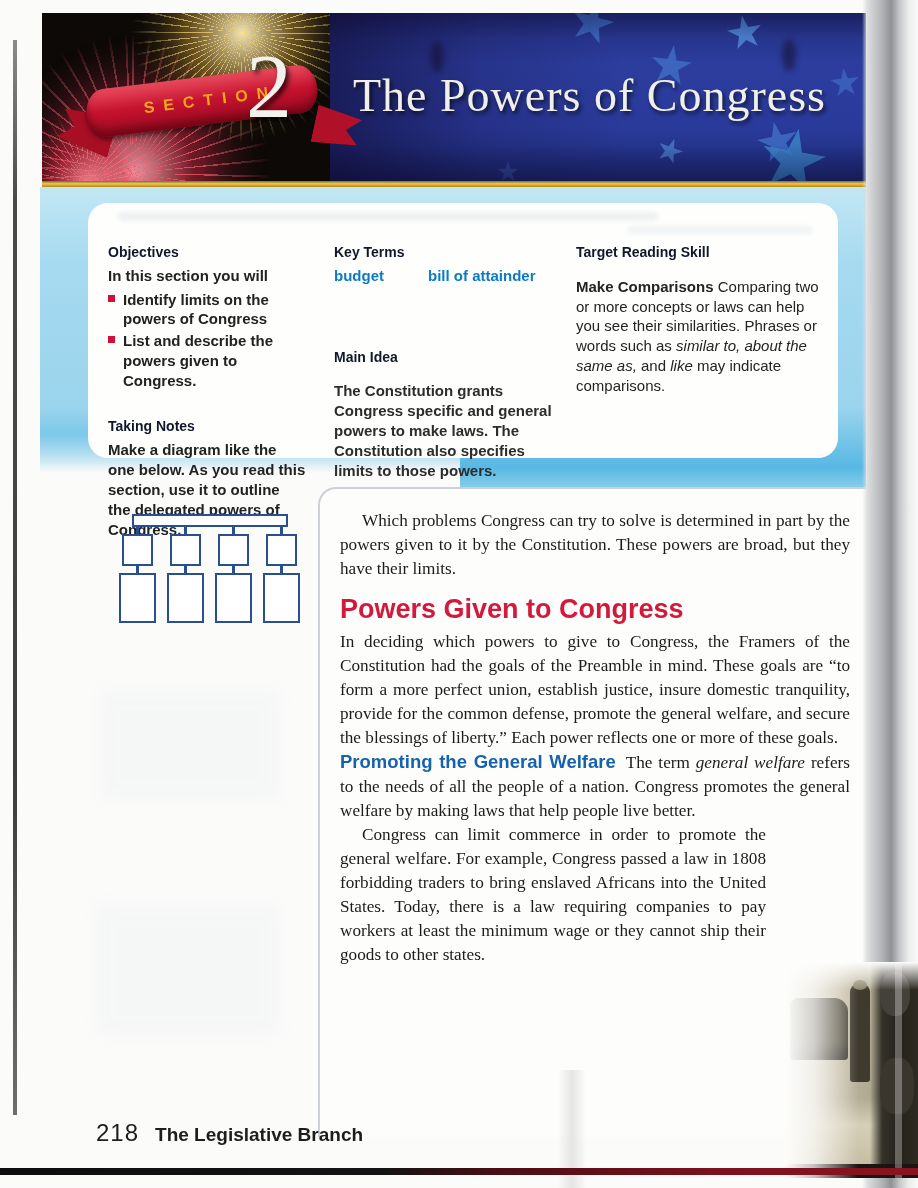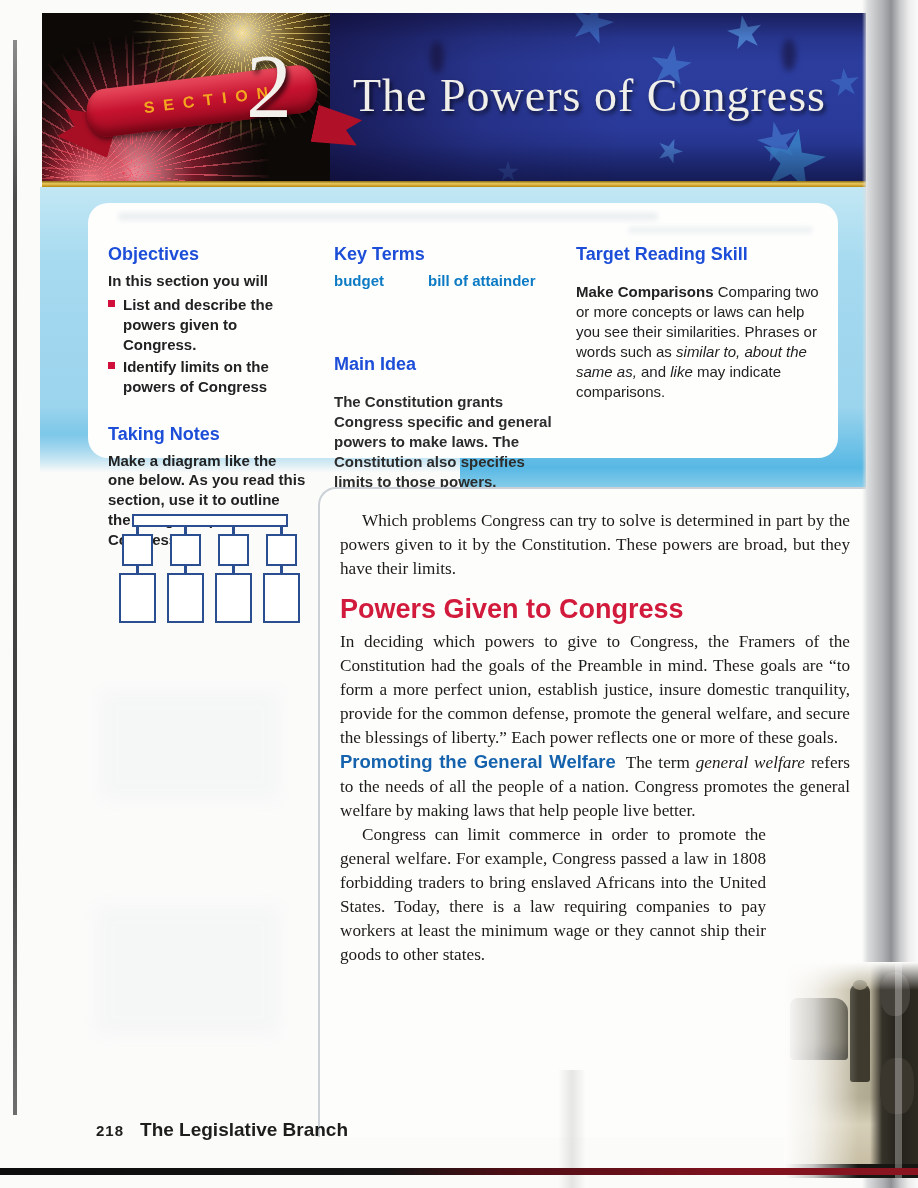--- a/index.html
+++ b/index.html
@@ -72,21 +72,21 @@
       background:#fefefd;border-radius:20px;}
   .rp-pill{position:absolute;left:86px;top:195px;width:238px;height:40px;z-index:4;
       background:linear-gradient(180deg,#43a0d6 0%,#1a6db3 55%,#115a9c 100%);
       border-radius:20px;display:flex;align-items:center;justify-content:center;
       box-shadow:0 3px 4px rgba(0,60,120,.35);}
   .rp-pill span{color:#fff;font-weight:bold;font-size:23px;letter-spacing:.5px;}
   .rp-col{position:absolute;top:40px;font-size:15px;line-height:1.33;color:#222;}
   .col1{left:20px;width:198px;}
   .col2{left:246px;width:232px;}
   .col3{left:488px;width:250px;}
-  .rp-h{color:#1d4ed8;font-weight:bold;font-size:18px;margin:0 0 4px 0;}
+  .rp-h{color:#0f172a;font-weight:bold;font-size:14px;margin:0 0 4px 0;}
   .rp-bold{font-weight:bold;margin:0 0 4px 0;}
   .rp-li{display:flex;margin:2px 0;font-weight:bold;}
   .bullet-sq{flex:0 0 auto;width:7px;height:7px;background:#d0103a;margin:5px 8px 0 0;}
   .tn-block{margin-top:26px;}
   .kt-row{display:flex;gap:44px;color:#0d7bc4;font-weight:bold;}
   .mi-block{margin-top:62px;}
   .mi-body{font-weight:bold;color:#2c2c2c;}
   .trs-body{color:#232323;}
   .trs-lead{font-weight:bold;}
   .it{font-style:italic;}
@@ -113,21 +113,21 @@
       font-family:"Liberation Serif",serif;padding-right:2px;}
   .art-h2{font-family:"Liberation Sans",sans-serif;font-weight:bold;font-size:27px;
       color:#d11a3c;margin:16px 0 9px 0;text-align:left;}
   .sub-h{font-family:"Liberation Sans",sans-serif;font-weight:bold;font-size:18.5px;
       color:#1663ad;margin-right:10px;}
   .mt8{margin-top:8px;}
   .photo-spacer{float:right;width:74px;height:205px;margin-left:10px;}
 
   
   .footer{position:absolute;left:96px;top:1119px;z-index:3;display:flex;align-items:baseline;gap:16px;color:#1d1d1b;}
-  .pg-num{font-weight:bold;font-size:15px;letter-spacing:1px;}
+  .pg-num{font-weight:normal;font-size:24px;letter-spacing:1px;}
   .book-title{font-weight:bold;font-size:19px;}
 
   
   .photo{position:absolute;left:784px;top:962px;width:134px;height:216px;z-index:7;overflow:hidden;}
   .ph-base{position:absolute;inset:0;background:linear-gradient(100deg,#ded8c6 0%,#c9c2ac 35%,#b3ac94 60%,#97917b 100%);}
   .ph-ground{position:absolute;left:0;bottom:14px;width:100%;height:66px;
       background:linear-gradient(180deg,rgba(0,0,0,0),#d6cfb8 40%,#c7bea4);}
   .ph-vehicle{position:absolute;left:6px;top:36px;width:58px;height:62px;background:#55503f;
       border-radius:8px 14px 4px 4px;box-shadow:inset 0 -10px 12px rgba(0,0,0,.4);}
   .ph-soldier{position:absolute;left:66px;top:22px;width:20px;height:98px;background:#3e3a2e;
@@ -182,25 +182,25 @@
   <div class="blue-bg"></div>
   <div class="white-fade"></div>
 
   <div class="rp-panel">
 
     <div class="rp-col col1">
       <p class="rp-h">Objectives</p>
       <p class="rp-bold">In this section you will</p>
       <div class="rp-li">
         <span class="bullet-sq"></span>
-        <span>List and describe the powers given to Congress.</span>
+        <span>Identify limits on the powers of Congress</span>
       </div>
       <div class="rp-li">
         <span class="bullet-sq"></span>
-        <span>Identify limits on the powers of Congress</span>
+        <span>List and describe the powers given to Congress.</span>
       </div>
       <div class="tn-block">
         <p class="rp-h">Taking Notes</p>
         <p class="rp-bold" style="font-weight:bold;">Make a diagram like the one below. As you read this section, use it to outline the delegated powers of Congress.</p>
       </div>
     </div>
 
     <div class="rp-col col3">
       <p class="rp-h">Target Reading Skill</p>
       <p class="trs-body"><span class="trs-lead">Make Comparisons</span><span> Comparing two or more concepts or laws can help you see their similarities. Phrases or words such as </span><span class="it">similar to,</span><span> </span><span class="it">about the same as,</span><span> and </span><span class="it">like</span><span> may indicate comparisons.</span></p>

